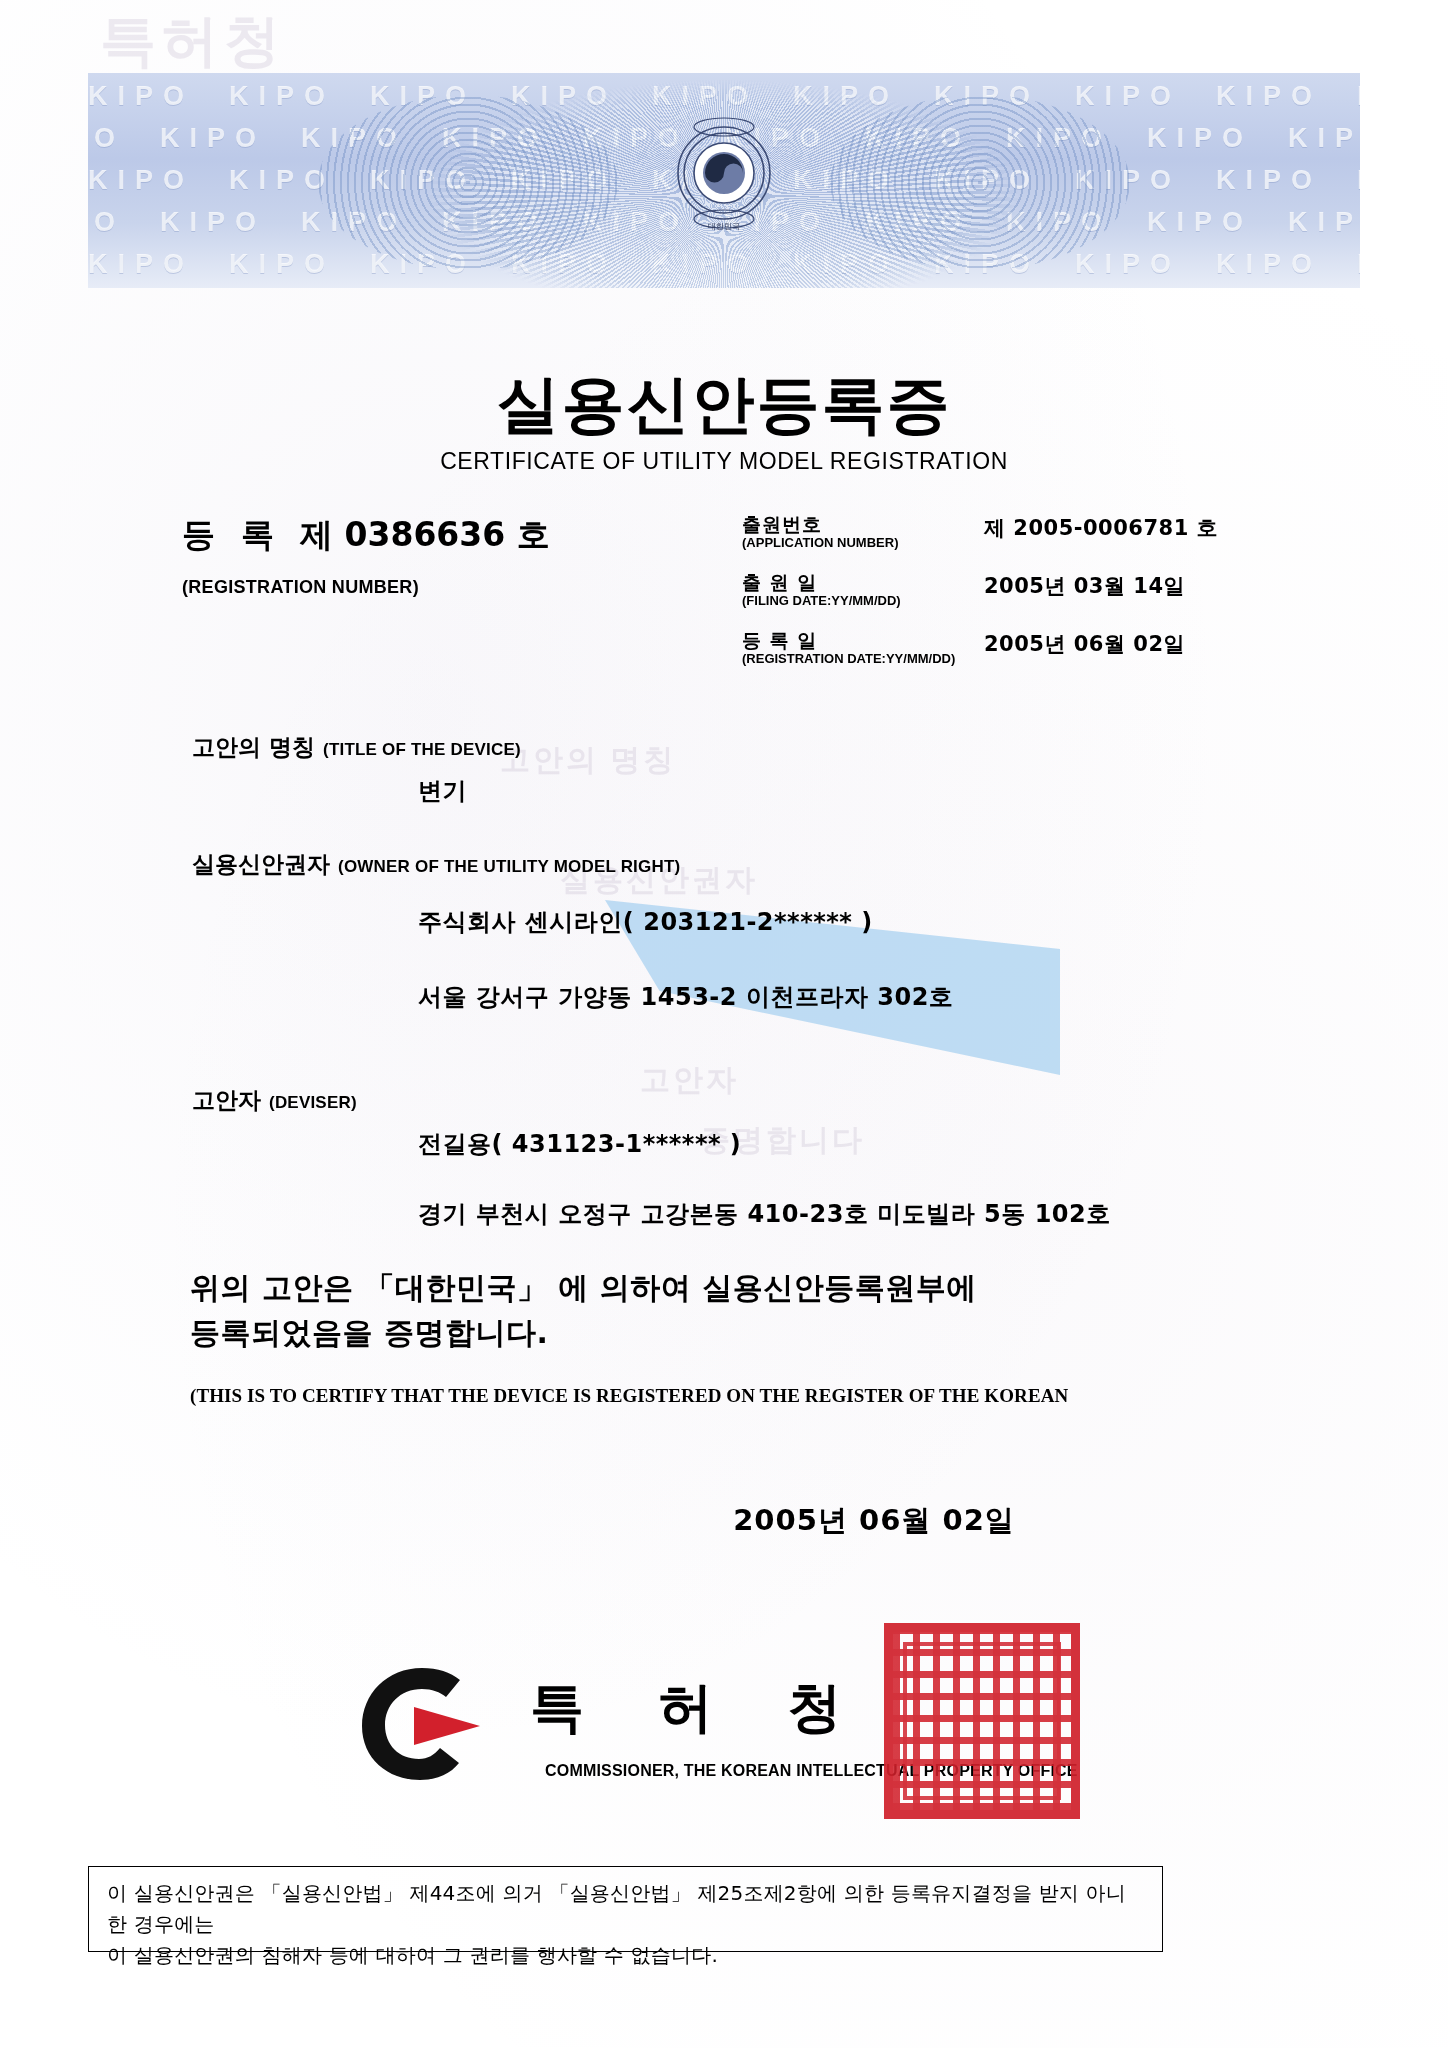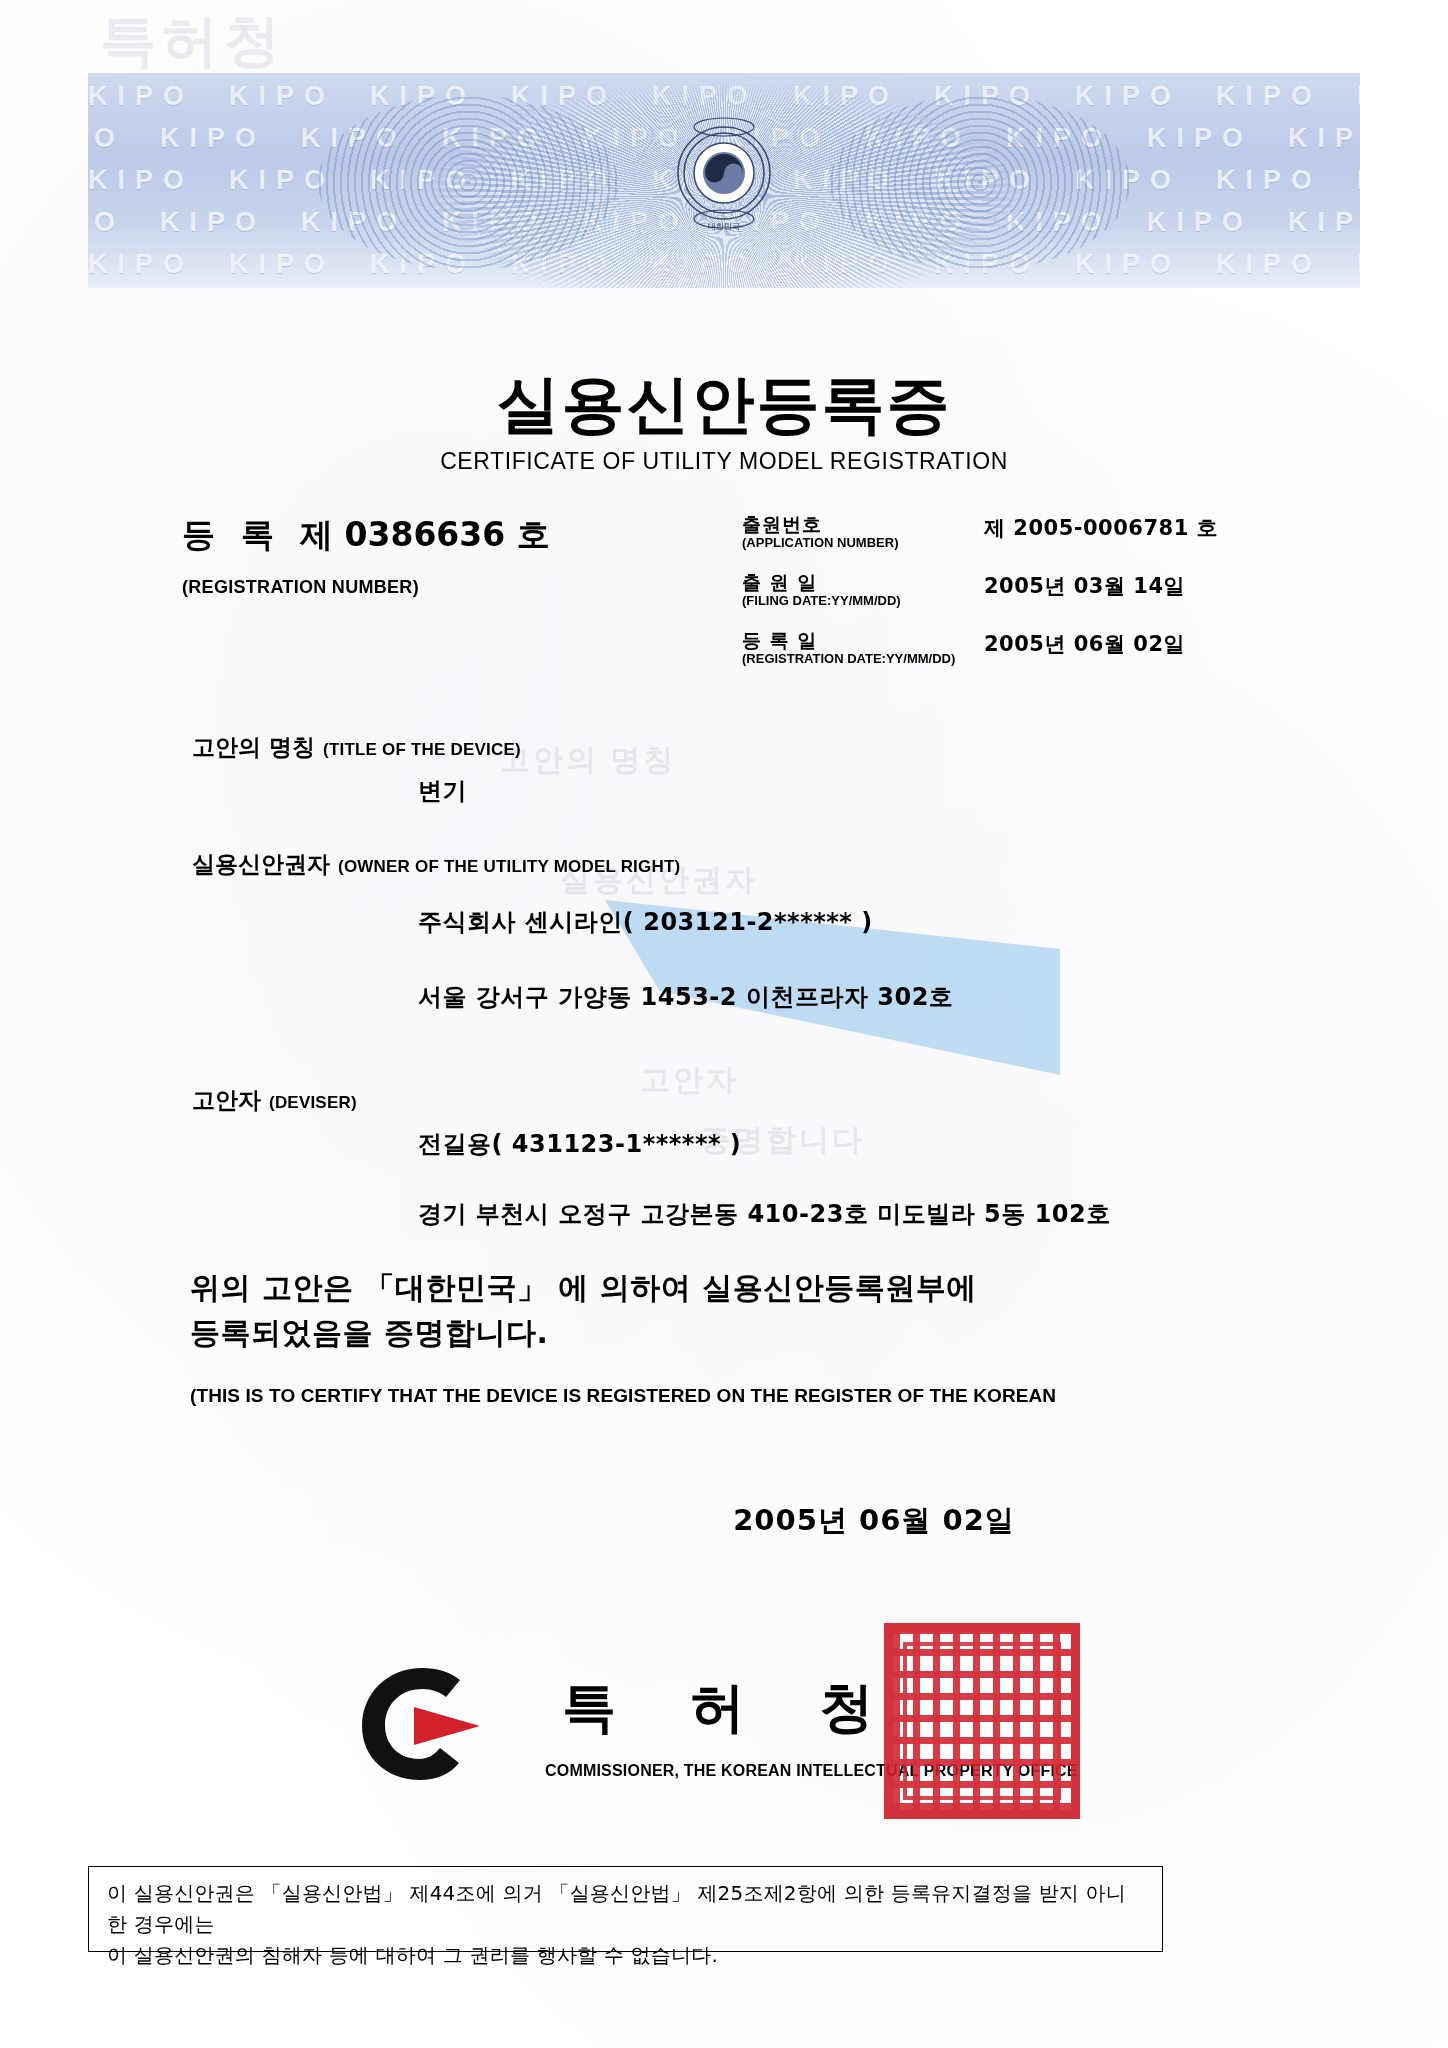--- a/index.html
+++ b/index.html
@@ -234,20 +234,21 @@
   }
   .certify-en {
     position: absolute;
     left: 190px;
     top: 1382px;
     width: 1040px;
     font-size: 19px;
     font-weight: bold;
     line-height: 1.45;
     letter-spacing: .1px;
+    font-family: Liberation Serif, serif;
   }
 
   .issue-date {
     position: absolute;
     left: 0;
     right: 0;
     top: 1501px;
     text-align: center;
     padding-left: 300px;
     font-family: "DejaVu Sans", sans-serif;
@@ -266,21 +267,20 @@
   }
   .kipo-ko {
     position: absolute;
     left: 530px;
     top: 1672px;
     font-family: "DejaVu Sans", sans-serif;
     font-size: 54px;
     font-weight: bold;
     letter-spacing: 28px;
     white-space: nowrap;
-    margin-left: 32px;
   }
   .kipo-en {
     position: absolute;
     left: 545px;
     top: 1762px;
     font-size: 16px;
     font-weight: bold;
     letter-spacing: .2px;
     white-space: nowrap;
   }

